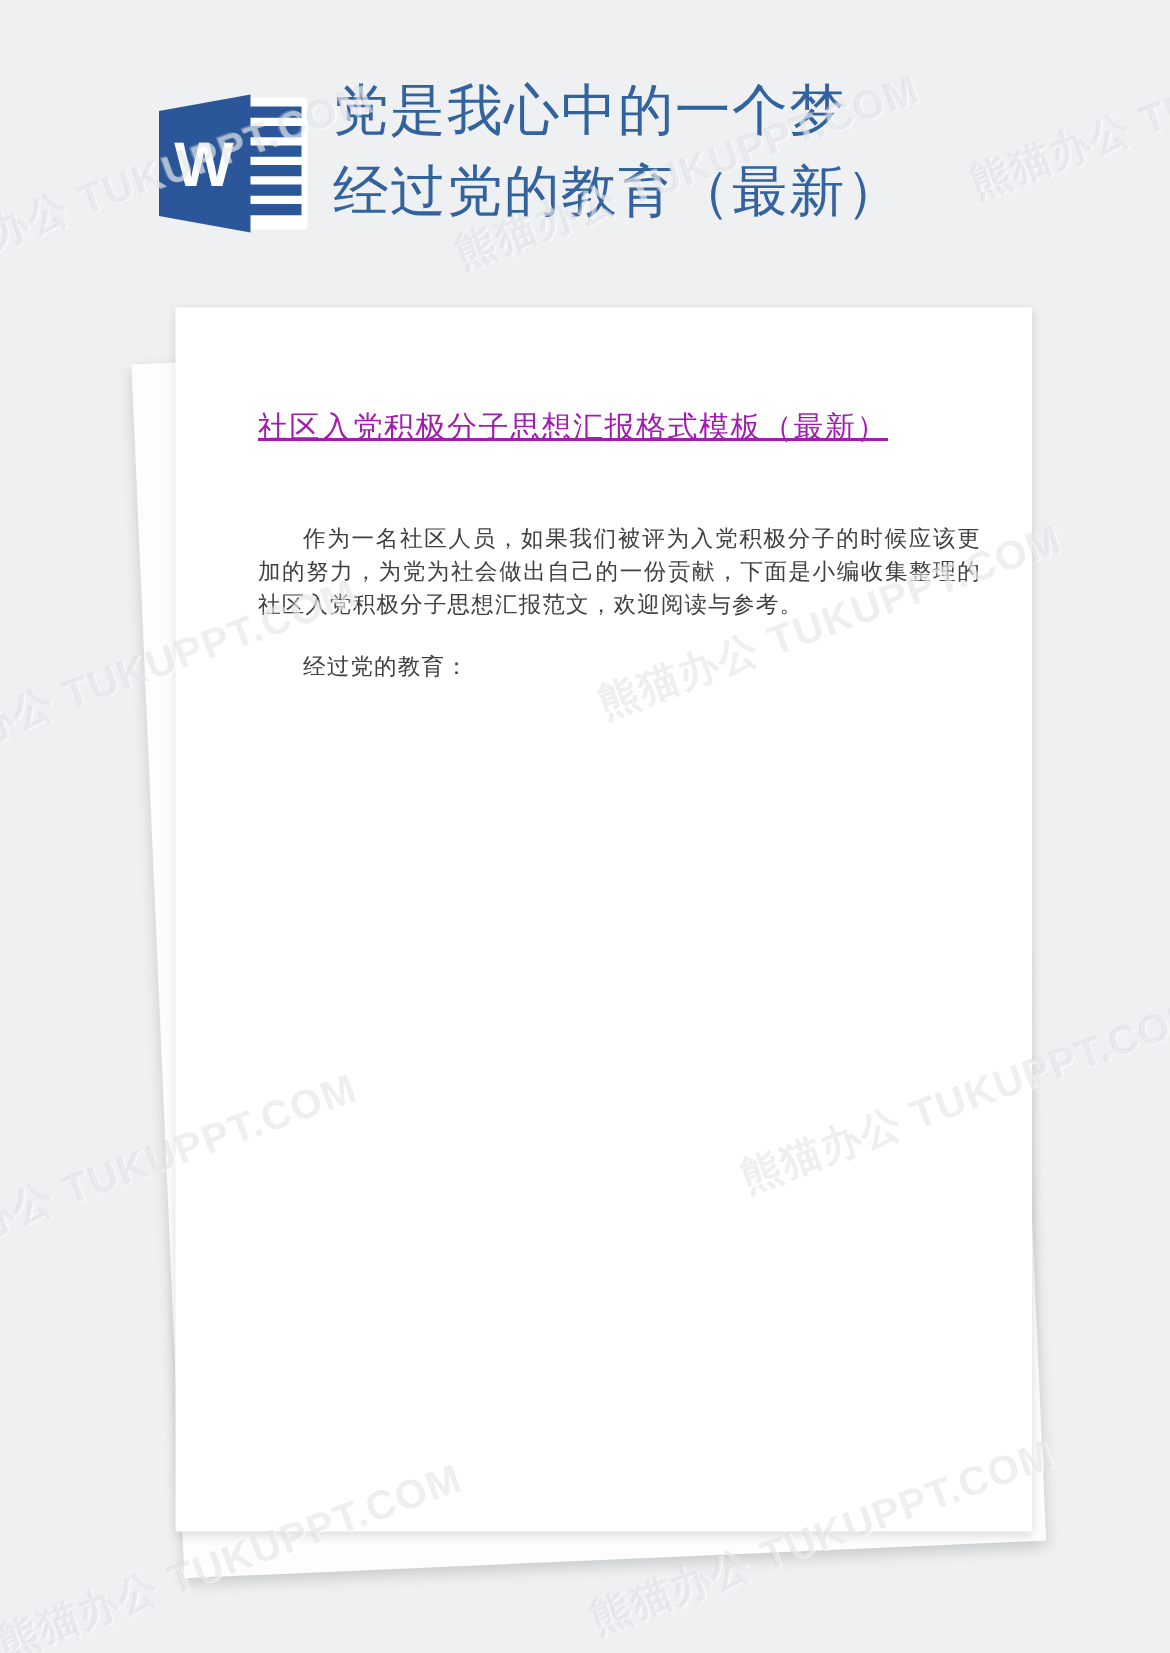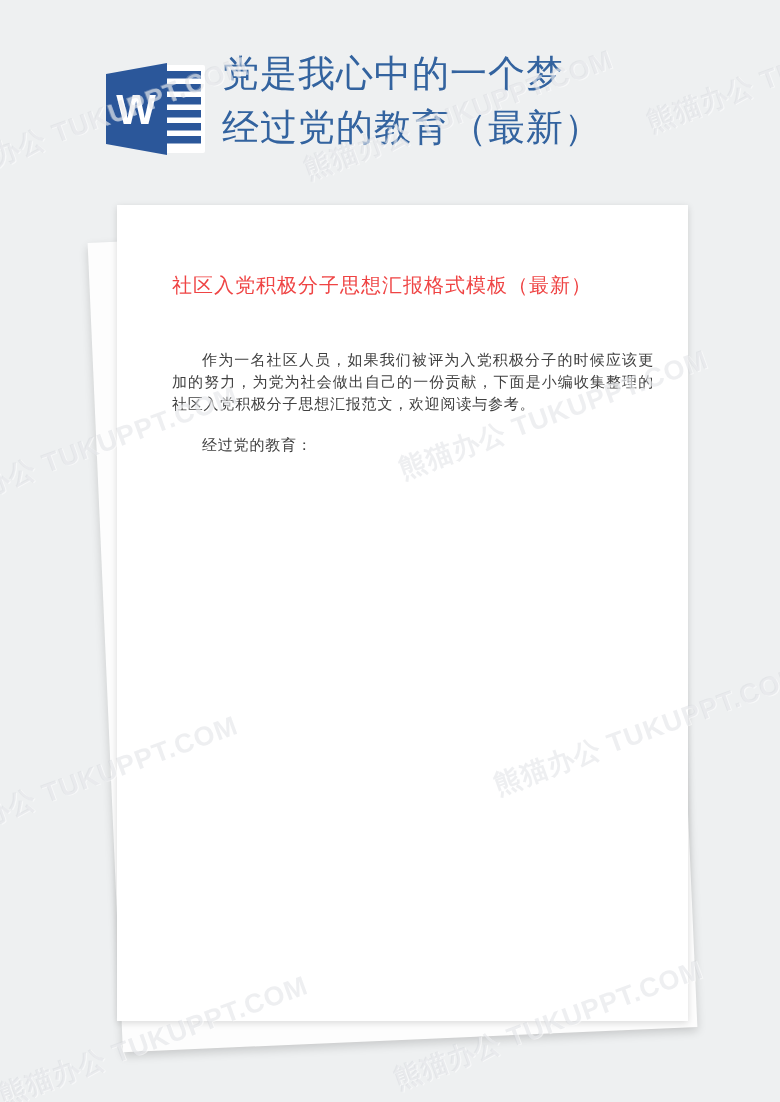--- a/index.html
+++ b/index.html
@@ -43,21 +43,22 @@
     box-sizing:border-box;
     padding:66px 22px 30px 55px;
     overflow:hidden;
   }
   .doc-title{
     margin:0 0 50px 0;
     font-family:"Liberation Serif","DejaVu Serif",serif;
     font-weight:400;
     font-size:20px;line-height:28px;
     letter-spacing:1px;
-    color:#ef4444;
+    color:#a21caf;
+    text-decoration:underline;
   }
   .doc-body p{
     margin:0 12px 19px 0;
     font-family:Liberation Sans, sans-serif;
     font-size:15px;line-height:22px;
     letter-spacing:0.8px;
     color:var(--text);
     text-indent:2em;
     text-align:justify;
   }

